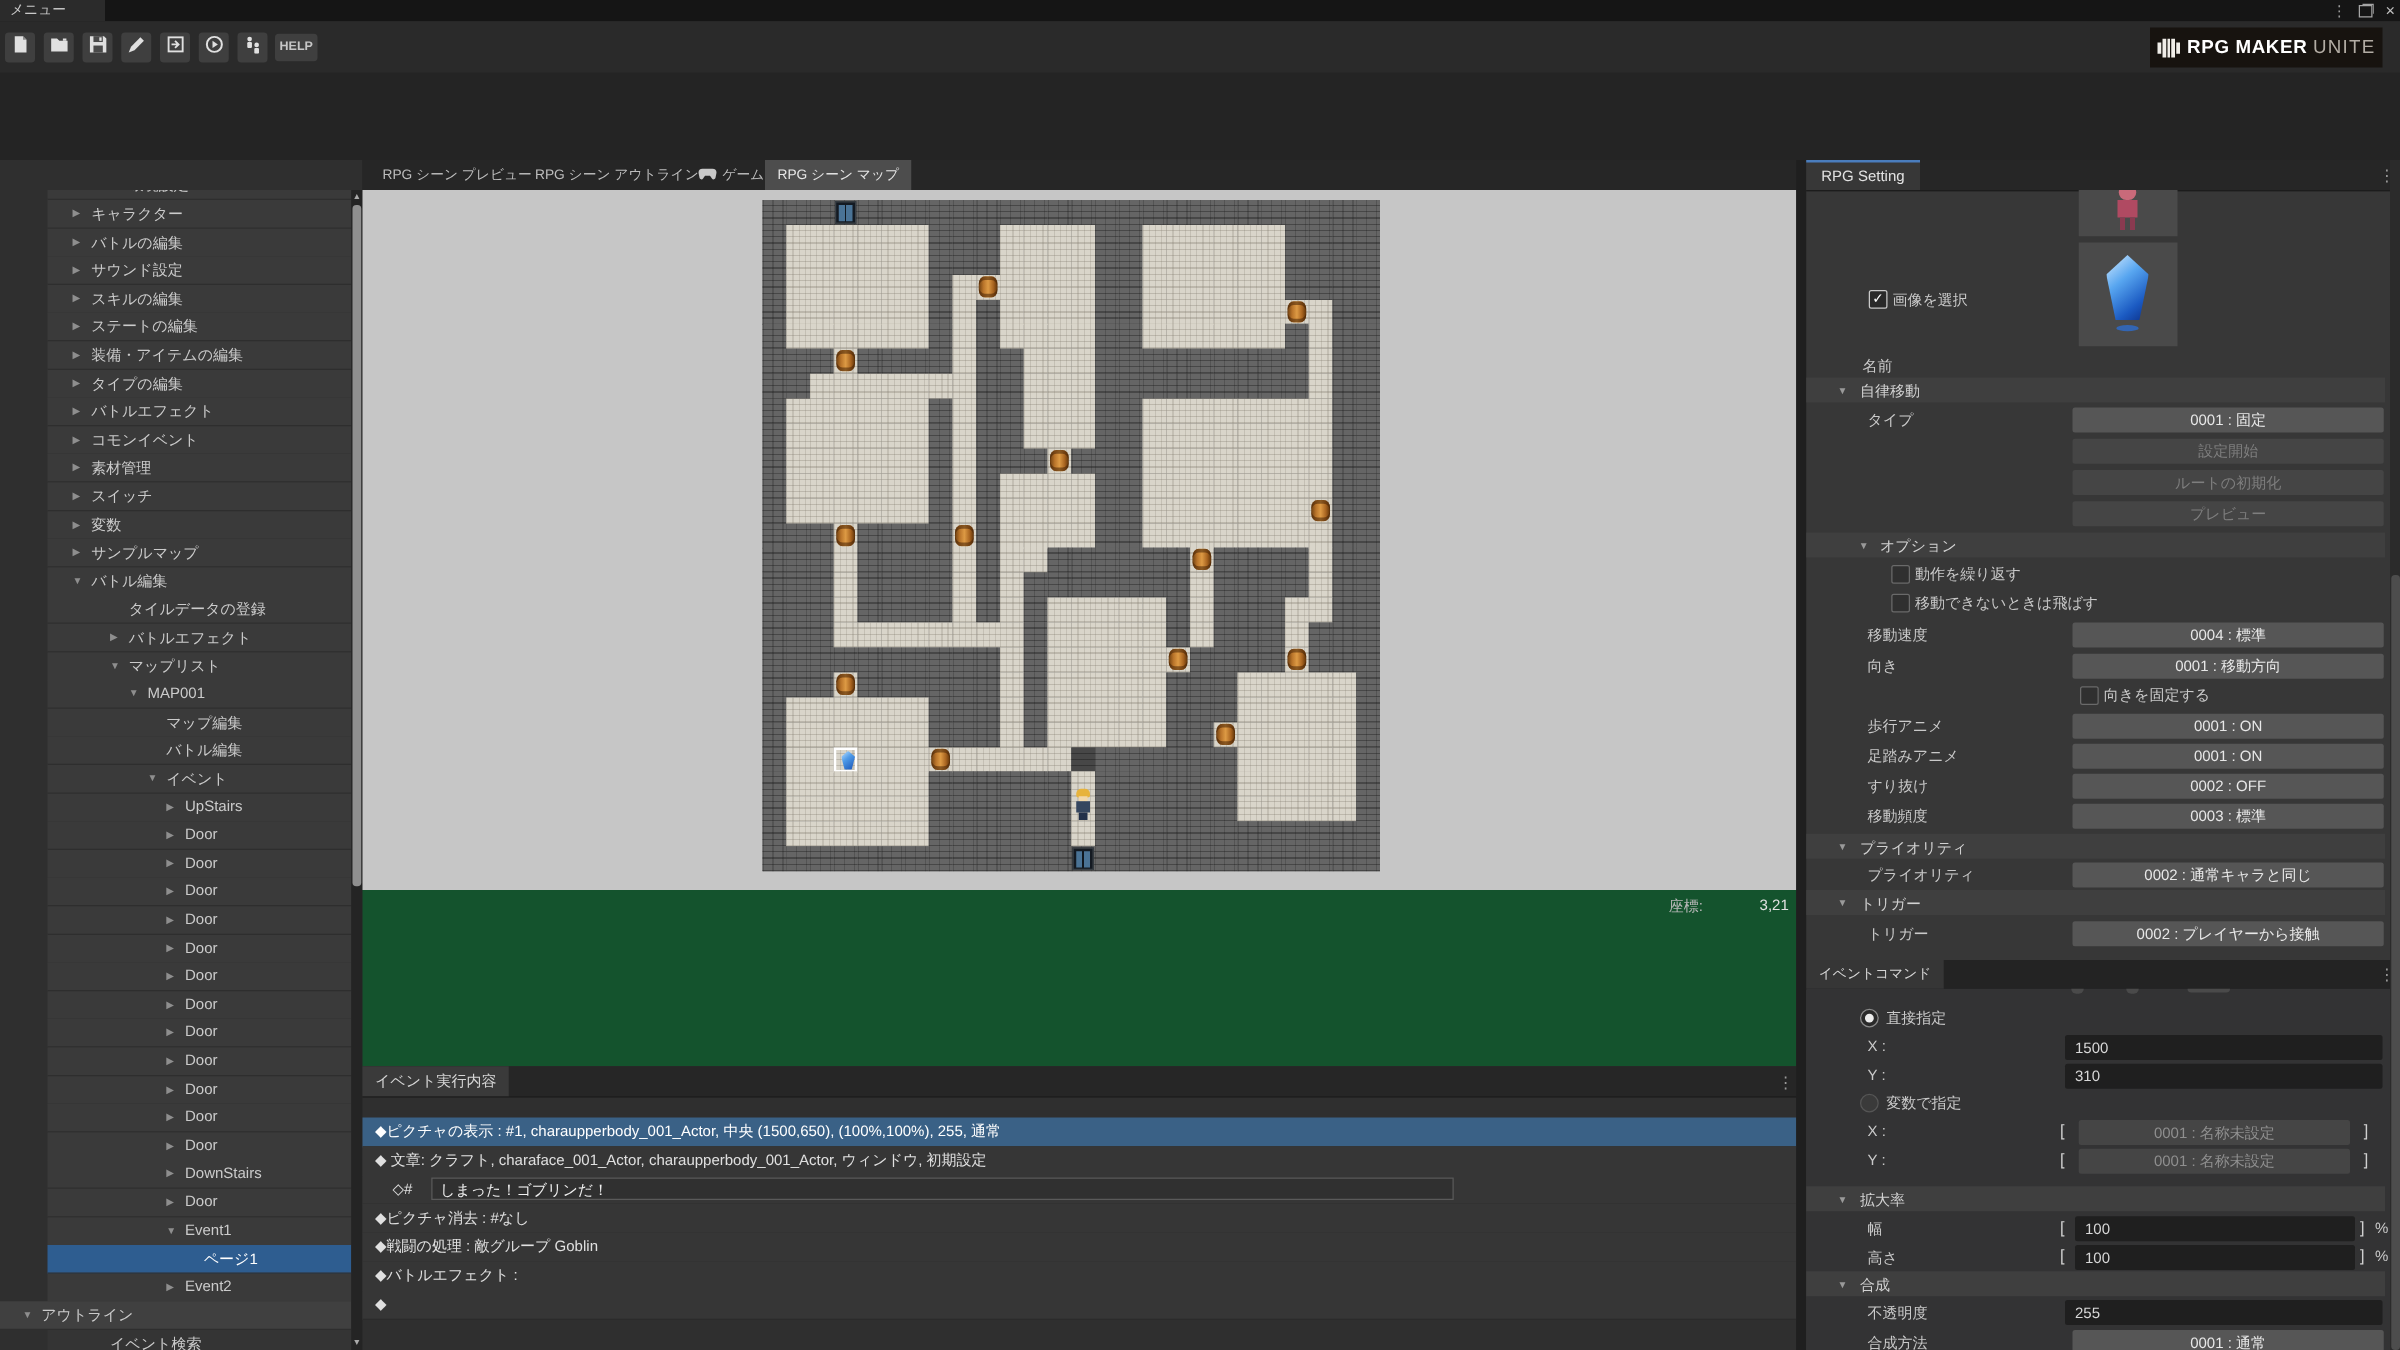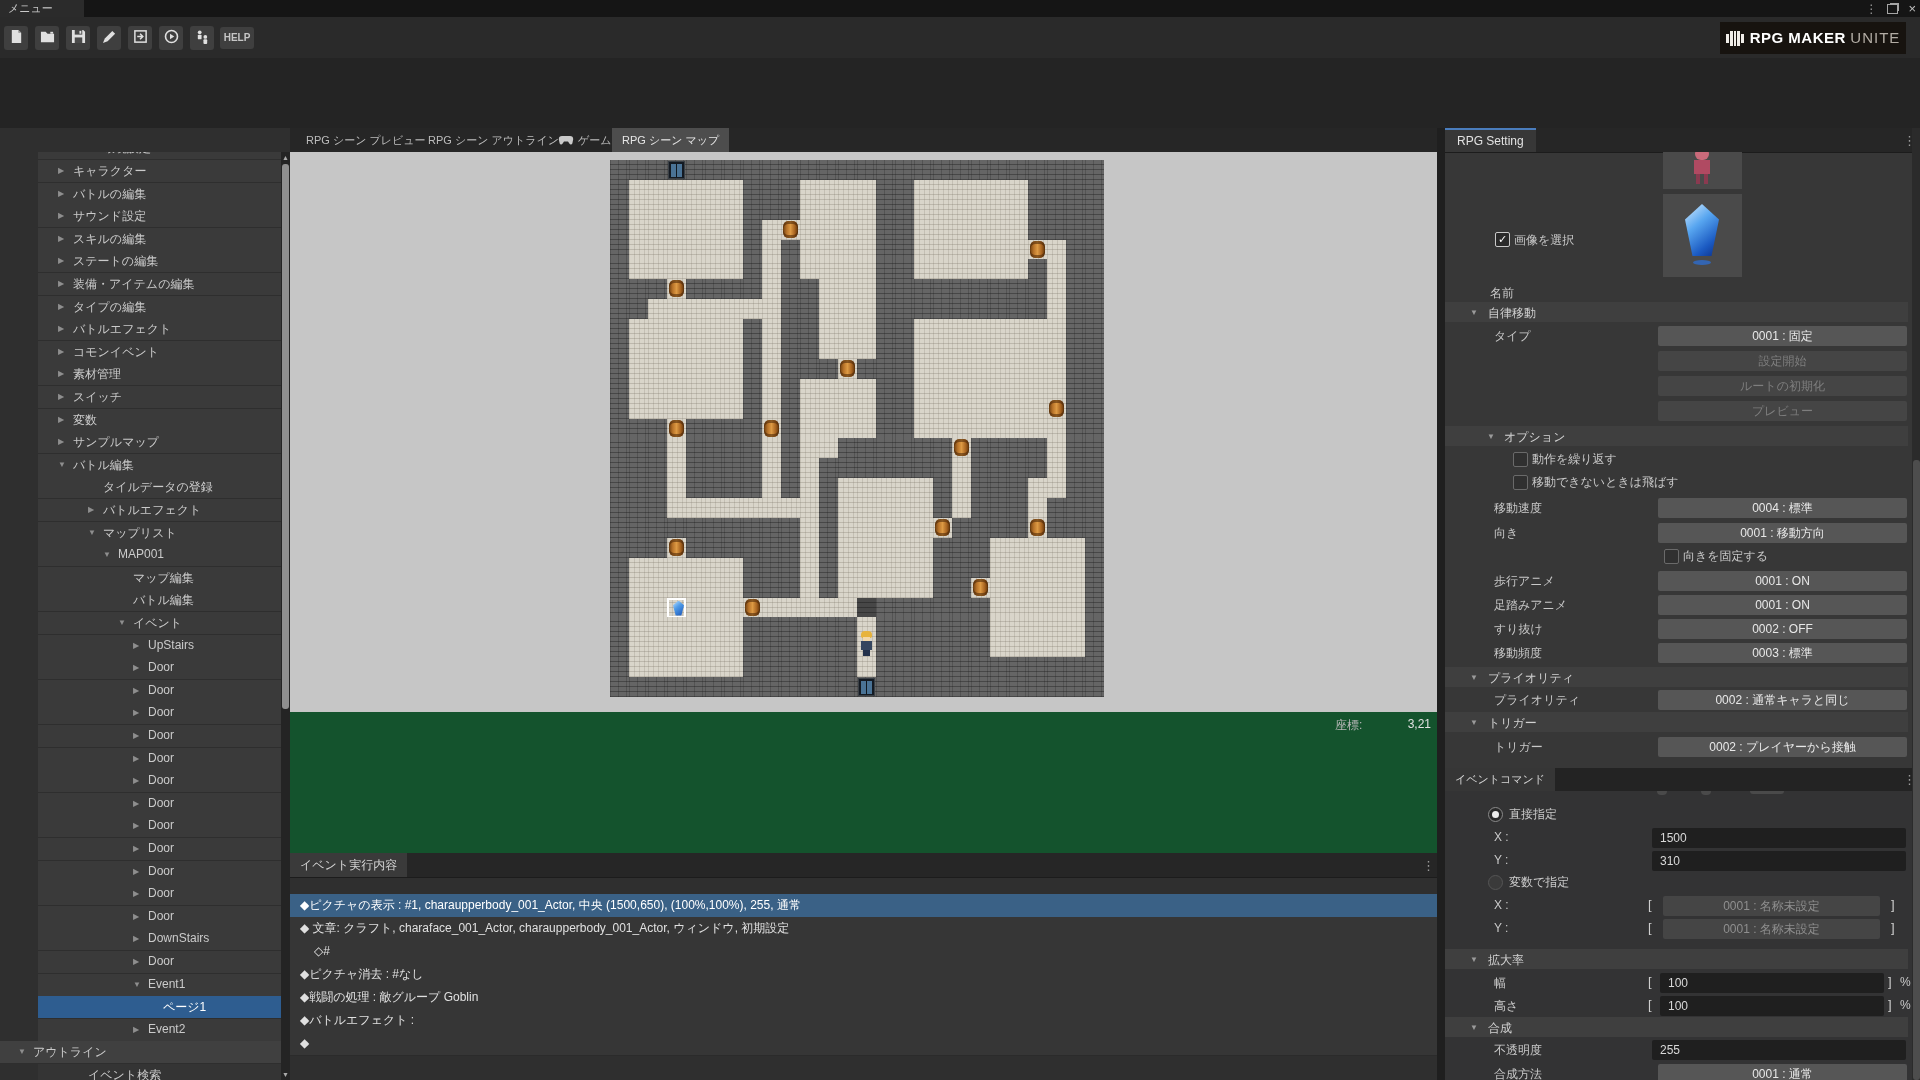--- a/index.html
+++ b/index.html
@@ -1132,21 +1132,21 @@
 </div>
 
 <div class="evpanel">
   <div class="ptabbar" style="left:0;top:0;width:1147px;">
     <div class="ptab" style="left:0;">イベント実行内容</div>
     <div class="bar-kebab" style="left:1132px;">⋮</div>
   </div>
   <div id="evrows">
       <div class="evrow sel" style="top: 41px;"><span class="txt">◆ピクチャの表示 : #1, charaupperbody_001_Actor, 中央 (1500,650), (100%,100%), 255, 通常</span></div>
       <div class="evrow" style="top: 64px;"><span class="txt">◆ 文章: クラフト, charaface_001_Actor, charaupperbody_001_Actor, ウィンドウ, 初期設定</span></div>
-      <div class="evrow" style="top: 87px;"><span class="txt" style="padding-left: 24px;">◇#</span></div>
+      <div class="evrow" style="top: 87px;"><span class="txt" style="padding-left: 24px;">◇#</span><div class="evbox">しまった！ゴブリンだ！</div></div>
       <div class="evrow" style="top: 110px;"><span class="txt">◆ピクチャ消去 : #なし</span></div>
       <div class="evrow" style="top: 133px;"><span class="txt">◆戦闘の処理 : 敵グループ  Goblin</span></div>
       <div class="evrow" style="top: 156px;"><span class="txt">◆バトルエフェクト :</span></div>
       <div class="evrow" style="top: 179px;"><span class="txt">◆</span></div>
     </div>
 </div>
 
 <div class="divider-v" style="left:1437px;"></div>
 <div class="right-panel">
   <div class="rtabbar">

